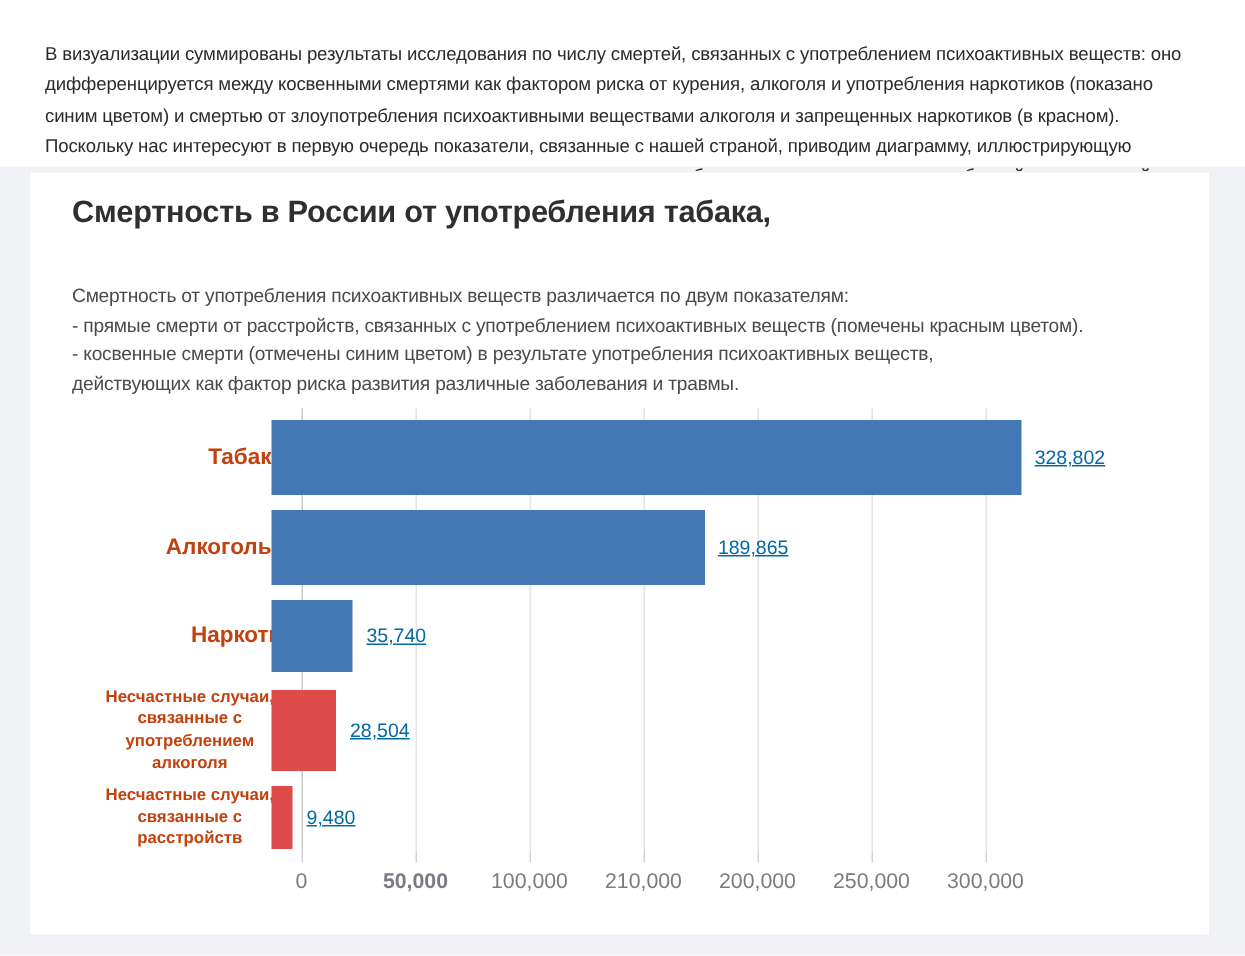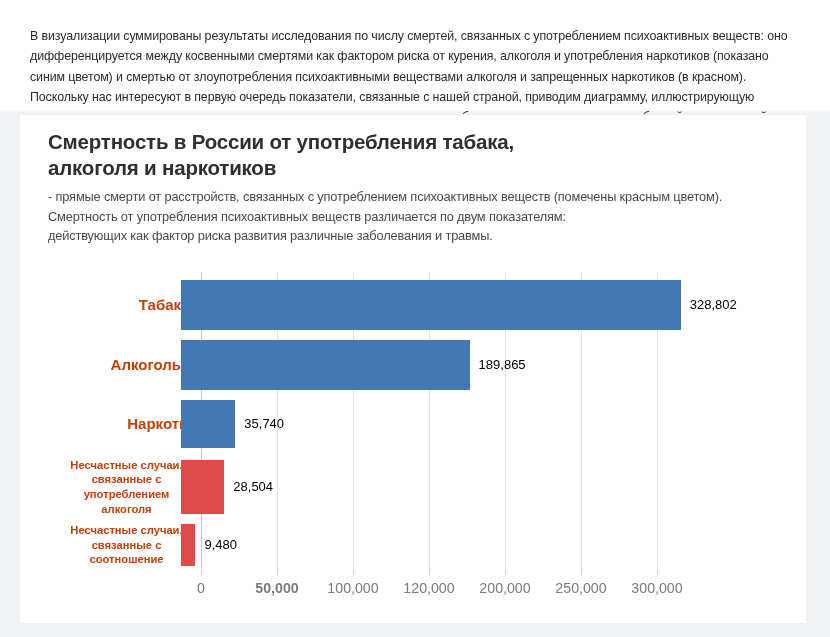--- a/index.html
+++ b/index.html
@@ -134,22 +134,23 @@
   }
 
   .bar {
     position: absolute;
     left: 161px;
   }
 
   .bar-value {
     position: absolute;
     font-size: 13px;
-    color: #000000;
+    color: #0369a1;
     white-space: nowrap;
+    text-decoration: underline;
   }
 
   
   .xaxis {
     position: absolute;
     left: 0;
     top: 296px;
     width: 100%;
     height: 40px;
   }
@@ -174,26 +175,26 @@
 
 <div class="intro-block">
   <p class="intro-text">В визуализации суммированы результаты исследования по числу смертей, связанных с употреблением психоактивных веществ: оно дифференцируется между косвенными смертями как фактором риска от курения, алкоголя и употребления наркотиков (показано синим цветом) и смертью от злоупотребления психоактивными веществами алкоголя и запрещенных наркотиков (в красном). Поскольку нас интересуют в первую очередь показатели, связанные с нашей страной, приводим диаграмму, иллюстрирующую пропорциональное соотношение смертельных случаев, связанных с употреблением наркотиков, а также табачной и алкогольной продукции.</p>
 </div>
 
 <div class="card">
   <div class="card-inner">
 
     <div class="chart-title">
       <div>Смертность в России от употребления табака,</div>
-      <div>алкоголя и наркотиков</div>
     </div>
 
     <div class="chart-subtitle">
+      <div>Смертность от употребления психоактивных веществ различается по двум показателям:</div>
       <div>- прямые смерти от расстройств, связанных с употреблением психоактивных веществ (помечены красным цветом).</div>
-      <div>Смертность от употребления психоактивных веществ различается по двум показателям:</div>
+      <div>- косвенные смерти (отмечены синим цветом) в результате употребления психоактивных веществ,</div>
       <div>действующих как фактор риска развития различные заболевания и травмы.</div>
     </div>
 
     <div class="plot">
       <div class="gridlines" id="gridlines">
           <div class="gridline axis-zero" style="left: 181px;"></div>
           <div class="gridline" style="left: 257px;"></div>
           <div class="gridline" style="left: 333px;"></div>
           <div class="gridline" style="left: 409px;"></div>
           <div class="gridline" style="left: 485px;"></div>
@@ -229,35 +230,35 @@
               <div>употреблением</div>
               <div>алкоголя</div>
             </div>
             <div class="bar" title="Несчастные случаи, связанные с употреблением алкоголя: 28,504" style="top: 0px; width: 43.3261px; height: 54px; background: rgb(221, 75, 75);"></div>
             <div class="bar-value" style="left: 213.326px; top: 19px;">28,504</div>
           </div>
           <div class="bar-row" style="top: 252px; height: 42px;">
             <div class="bar-label small" style="top: -0.9px;">
               <div>Несчастные случаи,</div>
               <div>связанные с</div>
-              <div>соотношение</div>
+              <div>расстройств</div>
             </div>
             <div class="bar" title="Несчастные случаи, связанные с наркотиками: 9,480" style="top: 0px; width: 14.4096px; height: 42px; background: rgb(221, 75, 75);"></div>
             <div class="bar-value" style="left: 184.41px; top: 13px;">9,480</div>
           </div>
         </div>
       <div class="xaxis" id="xaxis">
           <div class="tick-mark" style="left: 181px;"></div>
           <div class="tick-label" style="left: 181px;">0</div>
           <div class="tick-mark" style="left: 257px;"></div>
           <div class="tick-label" style="left: 257px; font-weight: bold;">50,000</div>
           <div class="tick-mark" style="left: 333px;"></div>
           <div class="tick-label" style="left: 333px;">100,000</div>
           <div class="tick-mark" style="left: 409px;"></div>
-          <div class="tick-label" style="left: 409px;">120,000</div>
+          <div class="tick-label" style="left: 409px;">210,000</div>
           <div class="tick-mark" style="left: 485px;"></div>
           <div class="tick-label" style="left: 485px;">200,000</div>
           <div class="tick-mark" style="left: 561px;"></div>
           <div class="tick-label" style="left: 561px;">250,000</div>
           <div class="tick-mark" style="left: 637px;"></div>
           <div class="tick-label" style="left: 637px;">300,000</div>
         </div>
     </div>
 
   </div>

